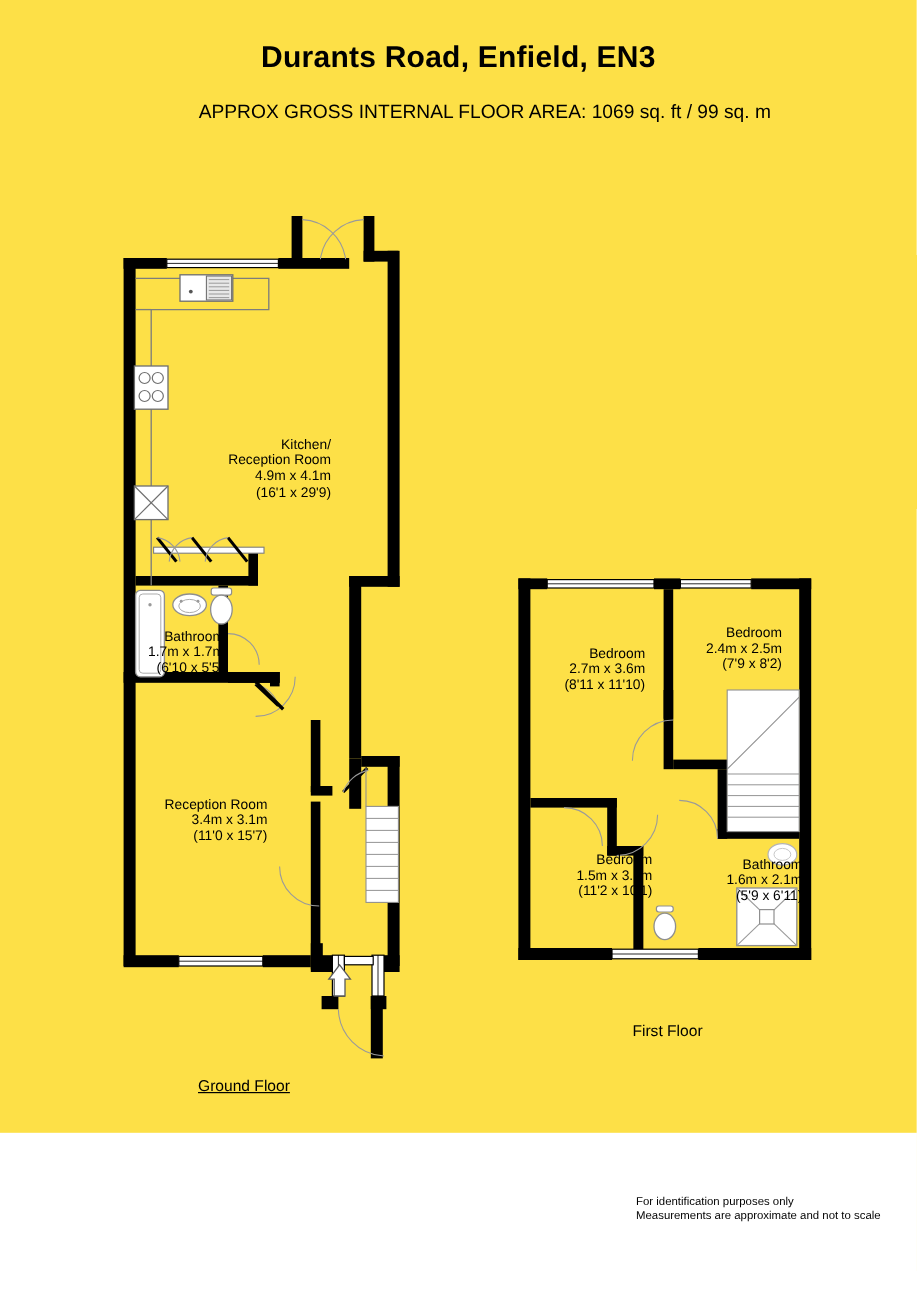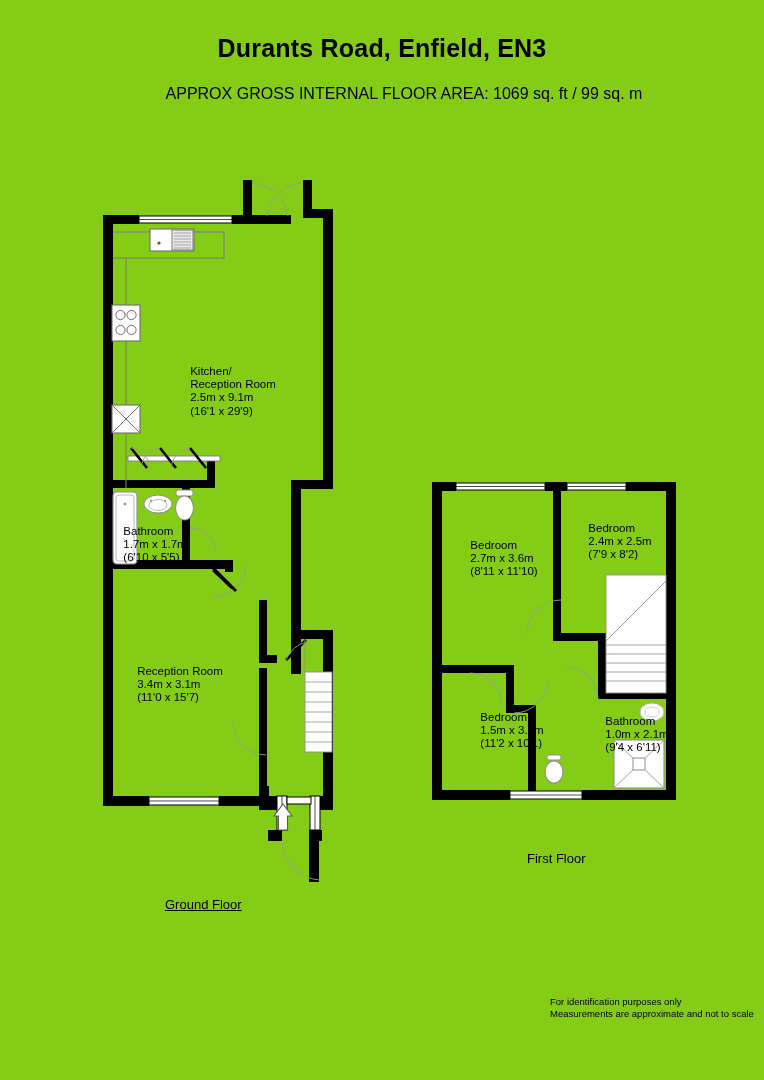--- a/index.html
+++ b/index.html
@@ -13,22 +13,22 @@
     height: 1080px;
     position: relative;
     font-family: "Liberation Sans", sans-serif;
     color: #000000;
     overflow: hidden;
   }
   #page {
     position: absolute;
     left: 0; top: 0;
     width: 764px;
-    height: 1080px;
-    background: #84cc16;
+    height: 944px;
+    background: #fde047;
   }
   .hdr-title {
     position: absolute;
     left: 0; top: 34px;
     width: 764px;
     text-align: center;
     font-size: 25px;
     font-weight: 700;
     letter-spacing: 0.2px;
     color: #000;
@@ -54,26 +54,25 @@
   #first-floor-label  { left: 527px; top: 851px; }
 
   .footer {
     position: absolute;
     left: 530px;
     top: 996px;
     font-size: 9.5px;
     line-height: 11.5px;
     color: #000;
     white-space: nowrap;
-    margin-left: 20px;
   }
 
   .room-label {
     position: absolute;
-    text-align: left;
+    text-align: right;
     font-size: 11.5px;
     line-height: 13.2px;
     color: #000;
     white-space: nowrap;
     transform: translateX(-50%);
   }
 
   svg.plan {
     position: absolute;
     left: 0; top: 0;
@@ -344,21 +343,21 @@
         <path d="M470 673 A 32 32 0 0 1 502 705" fill="none" stroke="#9a9a9a" stroke-width="0.9"></path>
 
         <path d="M598 699 A 32 32 0 0 0 566 667" fill="none" stroke="#9a9a9a" stroke-width="0.9"></path>
       </g>
     </g>
   </svg>
 
   <div class="room-label" style="left:233px; top:365px;">
     <div>Kitchen/</div>
     <div>Reception Room</div>
-    <div>2.5m x 9.1m</div>
+    <div>4.9m x 4.1m</div>
     <div>(16'1 x 29'9)</div>
   </div>
 
   <div class="room-label" style="left:155px; top:525px;">
     <div>Bathroom</div>
     <div>1.7m x 1.7m</div>
     <div>(6'10 x 5'5)</div>
   </div>
 
   <div class="room-label" style="left:180px; top:665px;">
@@ -380,22 +379,22 @@
   </div>
 
   <div class="room-label" style="left:512px; top:711px;">
     <div>Bedroom</div>
     <div>1.5m x 3.1m</div>
     <div>(11'2 x 10'1)</div>
   </div>
 
   <div class="room-label" style="left:637px; top:715px;">
     <div>Bathroom</div>
-    <div>1.0m x 2.1m</div>
-    <div>(9'4 x 6'11)</div>
+    <div>1.6m x 2.1m</div>
+    <div>(5'9 x 6'11)</div>
   </div>
 
   <div class="floor-label" id="ground-floor-label">Ground Floor</div>
   <div class="floor-label" id="first-floor-label">First Floor</div>
 
   <div class="footer">
     <div>For identification purposes only</div>
     <div>Measurements are approximate and not to scale</div>
   </div>
 

